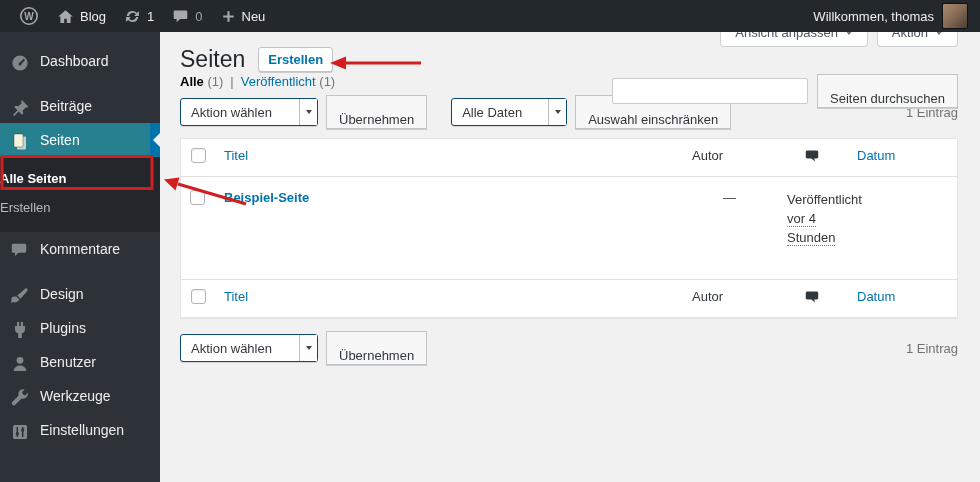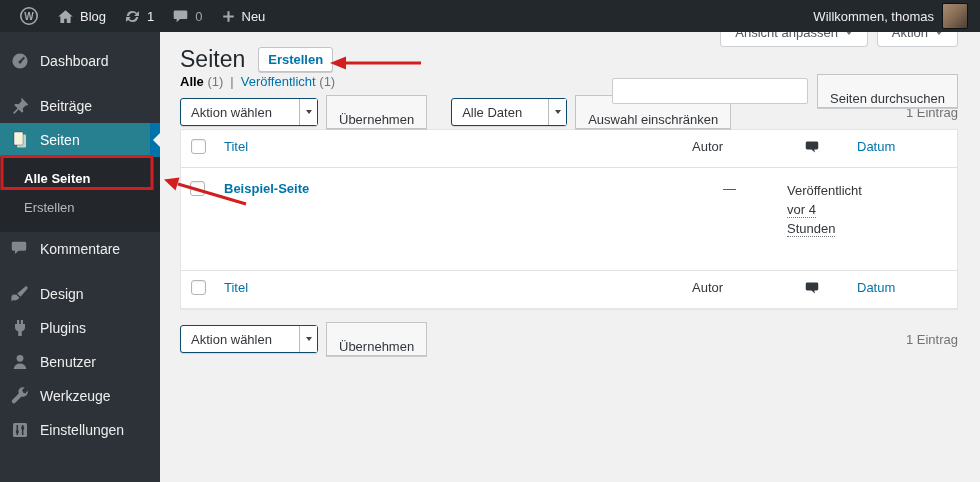--- a/index.html
+++ b/index.html
@@ -10,28 +10,28 @@
   .adminbar { position:absolute; top:0; left:0; width:980px; height:32px; background:#23282d; color:#eee; display:flex; align-items:center; padding:0 12px 0 10px; z-index:5; }
   .ab-item { display:flex; align-items:center; gap:6px; padding:0 9px; height:32px; color:#eee; font-size:13px; cursor:pointer; }
   .ab-item .ico { color:#a7aaad; display:flex; }
   .ab-count-muted { color:#a0a5aa; }
   .ab-spacer { flex:1; }
   .ab-welcome { display:flex; align-items:center; gap:8px; font-size:13px; color:#eee; cursor:pointer; }
   .avatar { width:26px; height:26px; border-radius:2px; background:linear-gradient(135deg,#a98b6e 0%,#8a6f58 45%,#4a3e33 100%); border:1px solid #111; }
 
   
   .sidebar { position:absolute; top:32px; left:0; width:160px; height:450px; background:#2c3238; color:#eee; padding-top:12px; }
-  .menu-item { display:flex; align-items:center; gap:10px; padding:9px 12px 9px 10px; font-size:14px; color:#eee; cursor:pointer; position:relative; height:34px; }
+  .menu-item { display:flex; align-items:flex-start; gap:10px; padding:9px 12px 9px 10px; font-size:14px; color:#eee; cursor:pointer; position:relative; height:34px; }
   .menu-item .ico { width:20px; height:20px; color:#82878c; flex:0 0 20px; display:flex; }
   .menu-sep { height:11px; }
   .menu-item.active { background:linear-gradient(to right,#26808f 150px,#0073aa 150px); color:#fff; }
   .menu-item.active .ico { color:#f3f2df; }
   .menu-item.active::after { content:""; position:absolute; right:-1px; top:50%; margin-top:-8px; border:8px solid transparent; border-right-color:#f1f1f1; }
   .submenu { background:#23272c; padding:7px 0 10px; }
-  .submenu-item { padding:7px 24px; font-size:13px; color:#b4b9be; cursor:pointer; }
+  .submenu-item { padding:7px 0; font-size:13px; color:#b4b9be; cursor:pointer; }
   .submenu-item.current { color:#fff; font-weight:bold; }
 
   
   .content { position:absolute; top:20px; left:160px; width:820px; height:450px; background:#f1f1f1; padding:0 22px 0 20px; }
 
   .screen-meta { position:absolute; top:0; right:22px; display:flex; gap:9px; }
   .screen-tab { background:#fff; border:1px solid #ccd0d4; border-top:none; border-radius:0 0 4px 4px; padding:5px 14px 6px; font-size:13px; color:#50575e; display:flex; align-items:center; gap:7px; cursor:pointer; }
   .caret-down { width:0; height:0; border-left:4px solid transparent; border-right:4px solid transparent; border-top:5px solid #72777c; display:inline-block; }
 
   .title-row { padding-top:25px; display:flex; align-items:center; gap:13px; }
@@ -50,21 +50,21 @@
 
   .filter-row { margin-top:6px; display:flex; align-items:center; gap:8px; }
   .sel { background:#fff; border:1px solid #0c4a6e; border-radius:3px; height:28px; display:flex; align-items:center; font-size:13px; color:#32373c; cursor:pointer; box-shadow:0 1px 1px rgba(0,0,0,.12); }
   .sel-label { padding:0 10px; min-width:118px; }
   .sel-caret { width:18px; height:26px; border-left:1px solid #b7bcc0; display:flex; align-items:center; justify-content:center; background:#fdfdfd; }
   .sel-caret .caret-down { border-top-width:4px; border-left-width:3.5px; border-right-width:3.5px; border-top-color:#444; }
   .gap8 { width:8px; }
   .filter-count { margin-left:auto; font-size:13px; color:#737373; }
 
   
-  .list-table { background:#fff; border:1px solid #e2e4e7; box-shadow:0 1px 1px rgba(0,0,0,.04); }
+  .list-table { margin-top:9px; background:#fff; border:1px solid #e2e4e7; box-shadow:0 1px 1px rgba(0,0,0,.04); }
   .trow { display:grid; grid-template-columns:33px 1fr 95px 70px 110px; align-items:start; }
   .thead { border-bottom:1px solid #e1e1e1; }
   .tfoot { border-top:1px solid #e1e1e1; }
   .tcell { padding:8px 10px; font-size:13px; }
   .thead .tcell, .tfoot .tcell { padding:9px 10px; }
   .cb-cell { padding:8px 0 8px 9px; }
   .checkbox { width:15px; height:15px; border:1px solid #b4b4b4; border-radius:3px; background:#fff; display:inline-block; cursor:pointer; box-shadow:inset 0 1px 2px rgba(0,0,0,.08); }
   .col-link { color:#0073aa; cursor:pointer; }
   .col-plain { color:#32373c; }
   .col-comments { text-align:center; }

